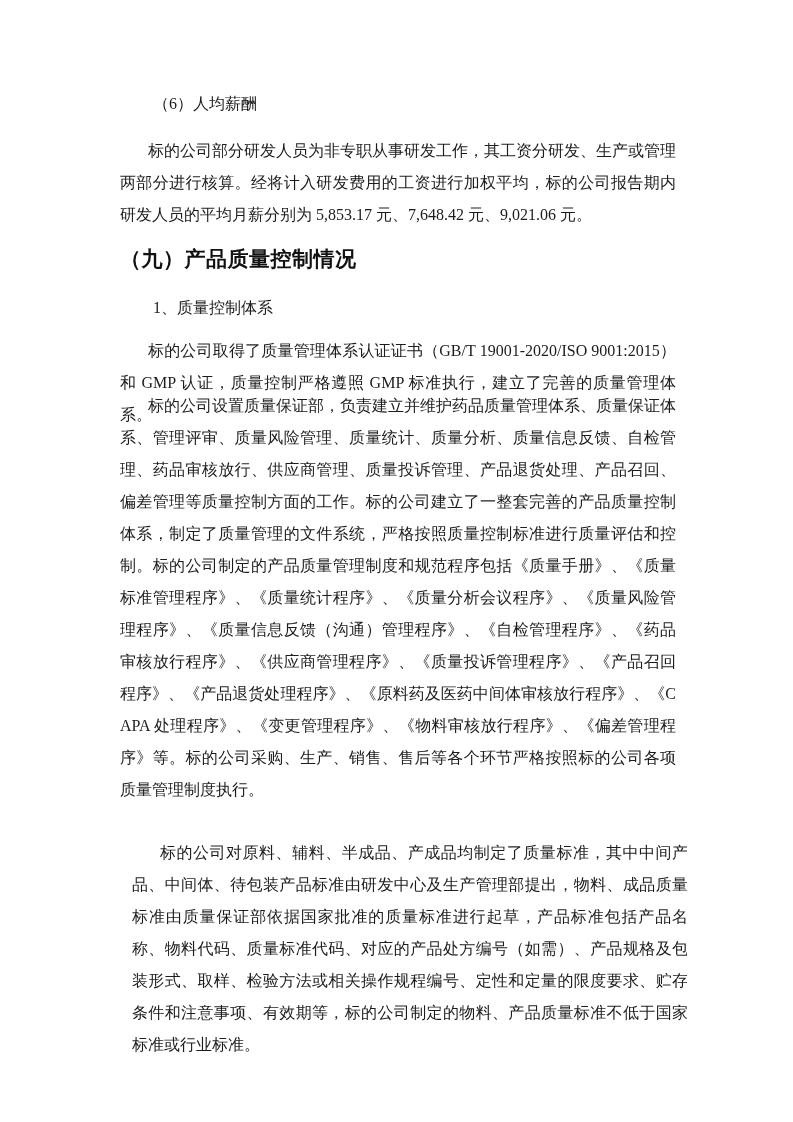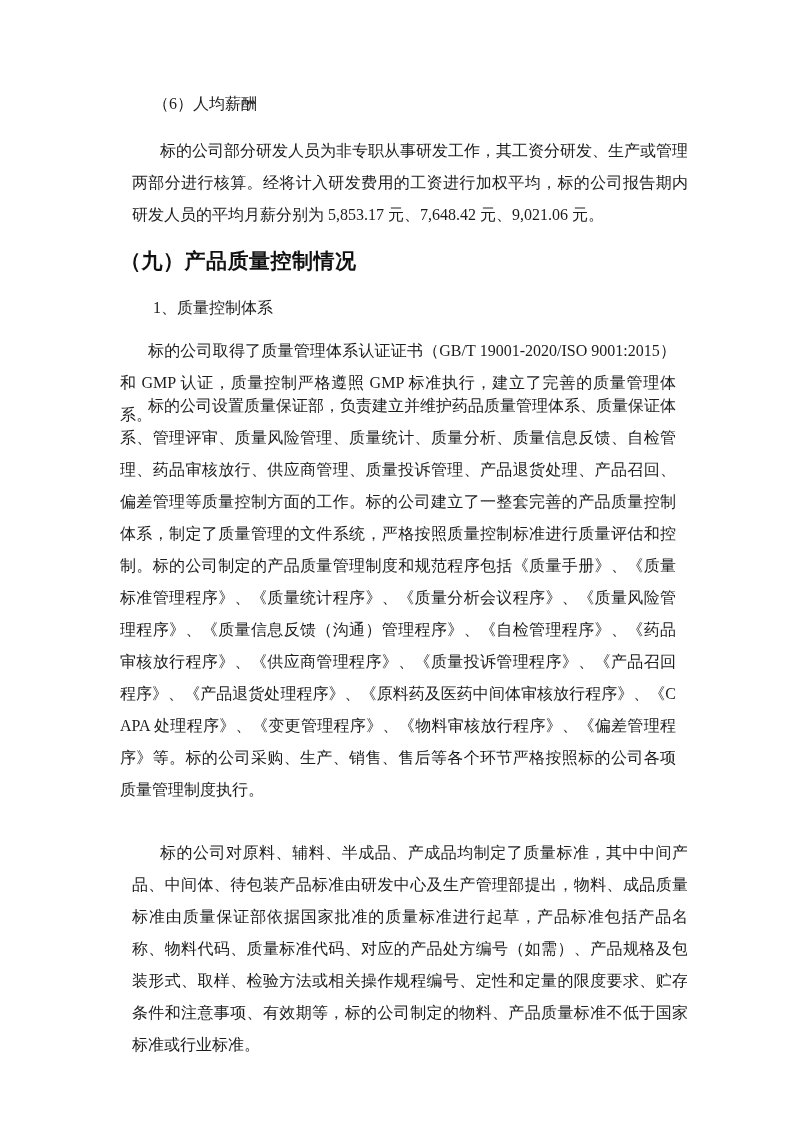--- a/index.html
+++ b/index.html
@@ -29,36 +29,36 @@
     text-indent: 28px;
     word-break: break-all;
   }
   .sub-heading {
     font-size: 16px;
     line-height: 32px;
     text-indent: 33px;
     font-weight: normal;
   }
   .main-heading {
-    font-family: Liberation Serif, serif;
+    font-family: Liberation Mono, monospace;
     font-weight: bold;
     font-size: 21px;
     line-height: 30px;
     letter-spacing: 0.5px;
     color: #111111;
   }
   .page-number {
     font-size: 13px;
     line-height: 16px;
     text-align: right;
     color: #1c1c1c;
   }
   
   .pos-h6        { top: 88px; }
-  .pos-p-salary  { top: 135px; margin-left: 12px; }
+  .pos-p-salary  { top: 135px; }
   .pos-h9        { top: 246px; }
   .pos-h-sub1    { top: 292px; }
   .pos-p-cert    { top: 335px; }
   .pos-p-qa      { top: 390px; }
   .pos-h-sub2    { top: 790px; }
   .pos-p-std     { top: 837px; margin-left: 12px; }
   .pos-footer    { top: 1038px; }
 </style>
 </head>
 <body>

